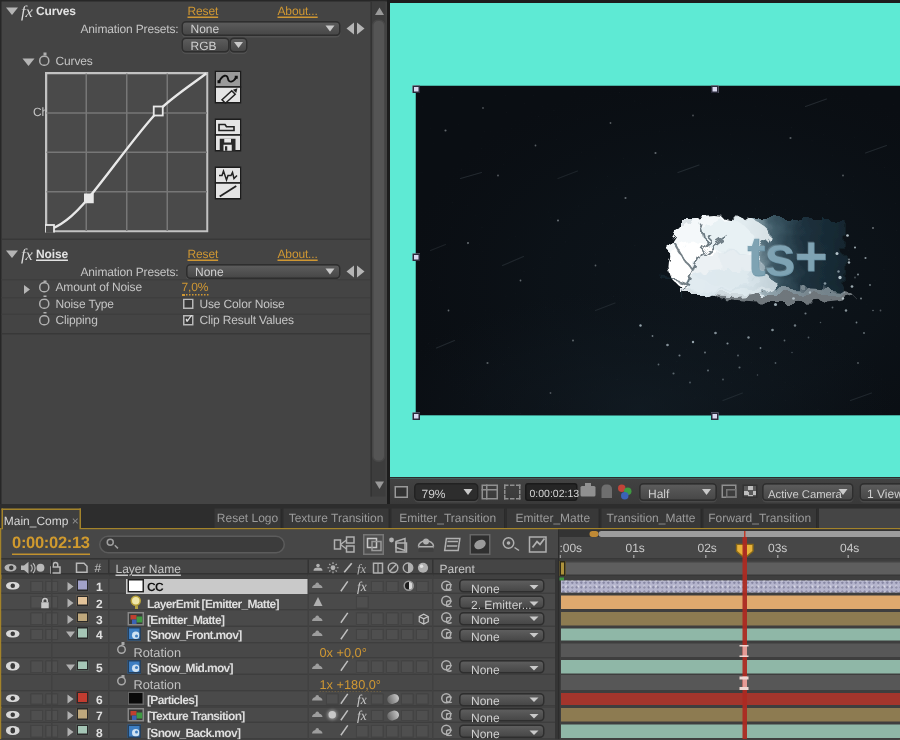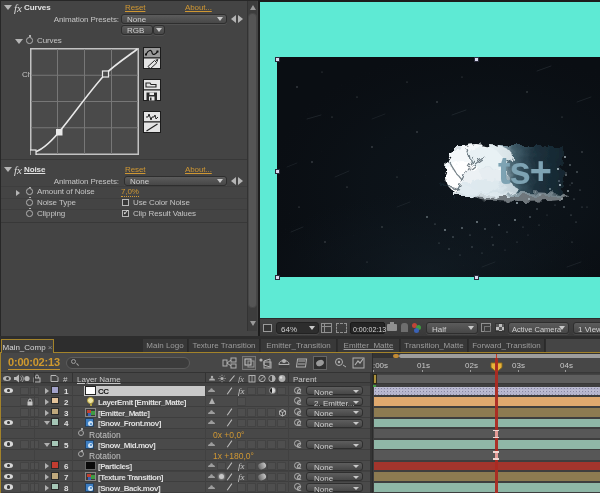--- a/index.html
+++ b/index.html
@@ -310,21 +310,21 @@
 
   <div class="abs" style="left:14.5px;top:54.5px;width:5px;height:5px;background:#d9d9ef;border:1px solid #2a2a3a;"></div>
   <div class="abs" style="left:213.5px;top:54.5px;width:5px;height:5px;background:#d9d9ef;border:1px solid #2a2a3a;"></div>
   <div class="abs" style="left:14.5px;top:166.5px;width:5px;height:5px;background:#d9d9ef;border:1px solid #2a2a3a;"></div>
   <div class="abs" style="left:14.5px;top:272.5px;width:5px;height:5px;background:#d9d9ef;border:1px solid #2a2a3a;"></div>
   <div class="abs" style="left:213.5px;top:272.5px;width:5px;height:5px;background:#d9d9ef;border:1px solid #2a2a3a;"></div>
 
   <div class="abs" id="vtb" style="left:0;top:316px;width:342px;height:20px;background:linear-gradient(#424242,#383838);border-top:1px solid #2c2c2c;font-size:9px;color:#c2c2c2;">
     <div class="abs" style="left:3px;top:5px;width:9px;height:8px;border:1px solid #9a9a9a;background:#333;"></div>
     <div class="dd" style="left:16px;top:3px;width:43px;height:12px;background:#2d2d2d;border-color:#222;">
-          <span style="position:absolute;left:4px;top:2.5px;font-size:8px;">64%</span>
+          <span style="position:absolute;left:4px;top:2.5px;font-size:8px;">79%</span>
           <span class="arr"></span>
         </div>
     <div class="abs" style="left:61px;top:4px;width:11px;height:10px;border:1px solid #909090;"></div>
     <div class="abs" style="left:64px;top:4px;width:1px;height:10px;background:#909090;"></div>
     <div class="abs" style="left:61px;top:7px;width:11px;height:1px;background:#909090;"></div>
     <div class="abs" style="left:76px;top:4px;width:11px;height:10px;border:1px dashed #909090;"></div>
     <div class="abs" style="left:90px;top:3px;width:35px;height:12px;background:#252525;border:1px solid #1a1a1a;border-radius:2px;color:#d5d5d5;">
           <span style="position:absolute;left:2px;top:3px;font-size:7px;letter-spacing:0;">0:00:02:13</span>
         </div>
     <div class="abs" style="left:127px;top:5px;width:10px;height:7px;background:#909090;border-radius:1px;"></div>
@@ -346,24 +346,24 @@
         </div>
     <div class="dd" style="left:313px;top:3px;width:32px;height:12px;">
           <span style="position:absolute;left:4px;top:2.5px;font-size:8px;">1 View</span>
         </div>
   </div>
 </div>
 
 <div class="abs" id="tl" style="left:0;top:336px;width:600px;height:157px;background:#414141;overflow:hidden;">
 
   <div class="abs" style="left:0;top:0;width:600px;height:17px;background:#2d2d2d;"></div>
-  <div class="abs tab" style="left:143px;width:45px;">Main Logo</div>
+  <div class="abs tab" style="left:143px;width:45px;">Reset Logo</div>
   <div class="abs tab" style="left:189px;width:71px;">Texture Transition</div>
   <div class="abs tab" style="left:261px;width:76px;">Emitter_Transition</div>
-  <div class="abs tab" style="left:338px;width:62px;text-decoration:underline;">Emitter_Matte</div>
+  <div class="abs tab" style="left:338px;width:62px;">Emitter_Matte</div>
   <div class="abs tab" style="left:401px;width:67px;">Transition_Matte</div>
   <div class="abs tab" style="left:469px;width:76px;">Forward_Transition</div>
   <div class="abs" style="left:546px;top:3px;width:54px;height:14px;background:#454545;"></div>
   <div class="abs tabactive" style="left:1px;width:53px;">Main_Comp <span style="color:#8f8f8f;">×</span></div>
 
   <div class="abs" style="left:54px;top:16px;width:546px;height:1px;background:#a3832a;"></div>
   <div class="abs" style="left:0;top:16px;width:1px;height:141px;background:#a3832a;"></div>
   <div class="abs" style="left:599px;top:16px;width:1px;height:141px;background:#a3832a;"></div>
 
   <div class="abs" style="left:1px;top:17px;width:371px;height:19px;background:#474747;">

